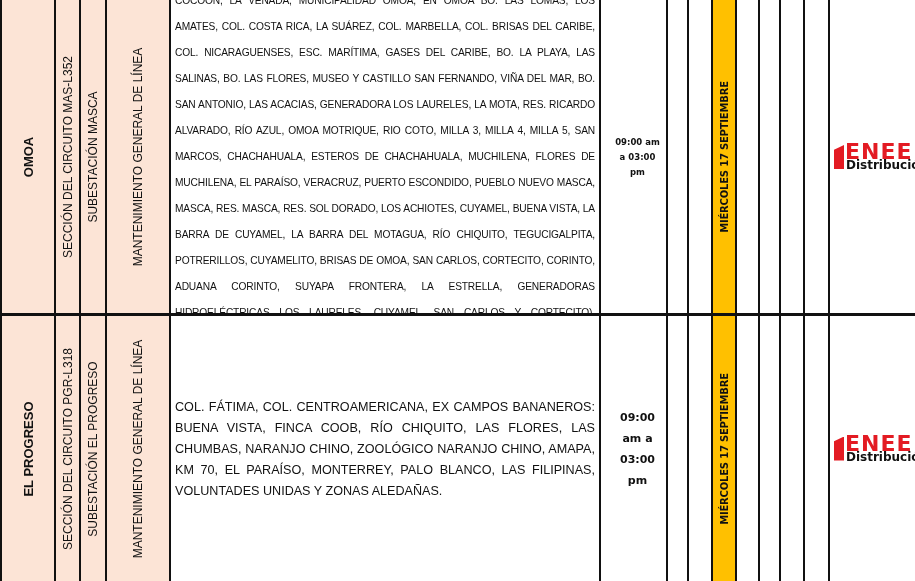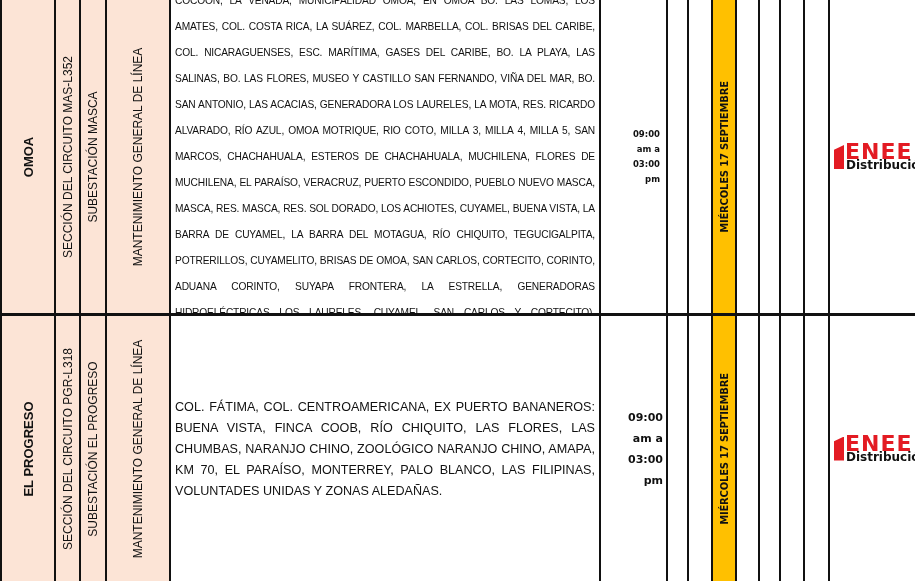--- a/index.html
+++ b/index.html
@@ -10,21 +10,21 @@
   .peach { background: #fce4d6; }
   .yellow { background: #ffc000; }
   .white { background: #ffffff; }
   .vert { position: absolute; left: 50%; top: 50%; transform: translate(-50%, -50%) rotate(-90deg); white-space: nowrap; color: #111; }
   .v-town { font-weight: bold; font-size: 13px; }
   .v-normal { font-size: 12px; }
   .v-date { font-weight: bold; font-size: 10px; font-family: "DejaVu Sans", sans-serif; letter-spacing: -0.2px; }
   .desc { position: absolute; left: 4px; right: 4px; top: 50%; transform: translateY(-50%); text-align: justify; color: #111; }
   .desc1 { font-size: 10.2px; line-height: 26px; letter-spacing: -0.15px; }
   .desc2 { font-size: 12.6px; line-height: 21px; }
-  .time { position: absolute; left: 16px; right: 0; top: 50%; transform: translateY(-50%); text-align: right; font-weight: bold; color: #111; font-family: "DejaVu Sans", sans-serif; }
+  .time { position: absolute; left: 8px; right: 0; top: 50%; transform: translateY(-50%); text-align: center; font-weight: bold; color: #111; font-family: "DejaVu Sans", sans-serif; }
   .time1 { font-size: 8.5px; line-height: 15px; }
   .time2 { font-size: 11px; line-height: 21px; }
   .logo { position: absolute; left: 4px; top: 50%; transform: translateY(-50%); width: 86px; height: 30px; }
   .logo .mark { position: absolute; left: 0; top: 3px; width: 10px; height: 24px; background: #e31b23; clip-path: polygon(0 20%, 100% 0, 100% 100%, 0 100%); }
   .logo .brand { position: absolute; left: 11px; top: -3px; font-family: "DejaVu Sans", sans-serif; font-weight: bold; font-size: 22px; color: #e31b23; letter-spacing: 1px; }
   .logo .sub { position: absolute; left: 12px; top: 16px; font-family: "DejaVu Sans", sans-serif; font-weight: bold; font-size: 12px; color: #111; }
   .hline { position: absolute; left: 0; width: 915px; height: 3px; background: #111; }
   .leftborder { position: absolute; left: 0; top: 0; width: 2px; height: 581px; background: #111; }
 </style>
 </head>
@@ -79,21 +79,21 @@
     <div class="cell peach" style="left:56px; width:25px;">
       <div class="vert v-normal">SECCIÓN DEL CIRCUITO  PGR-L318</div>
     </div>
     <div class="cell peach" style="left:81px; width:26px;">
       <div class="vert v-normal">SUBESTACIÓN EL PROGRESO</div>
     </div>
     <div class="cell peach" style="left:107px; width:64px;">
       <div class="vert v-normal">MANTENIMIENTO GENERAL DE LÍNEA</div>
     </div>
     <div class="cell white" style="left:171px; width:430px;">
-      <div class="desc desc2">COL. FÁTIMA, COL. CENTROAMERICANA, EX PUERTO BANANEROS: BUENA VISTA, FINCA COOB, RÍO CHIQUITO, LAS FLORES, LAS CHUMBAS, NARANJO CHINO, ZOOLÓGICO NARANJO CHINO, AMAPA, KM 70, EL PARAÍSO, MONTERREY, PALO BLANCO, LAS FILIPINAS, VOLUNTADES UNIDAS Y ZONAS ALEDAÑAS.</div>
+      <div class="desc desc2">COL. FÁTIMA, COL. CENTROAMERICANA, EX CAMPOS BANANEROS: BUENA VISTA, FINCA COOB, RÍO CHIQUITO, LAS FLORES, LAS CHUMBAS, NARANJO CHINO, ZOOLÓGICO NARANJO CHINO, AMAPA, KM 70, EL PARAÍSO, MONTERREY, PALO BLANCO, LAS FILIPINAS, VOLUNTADES UNIDAS Y ZONAS ALEDAÑAS.</div>
     </div>
     <div class="cell white" style="left:601px; width:67px;">
       <div class="time time2" style="padding:0 3px;">09:00 am a 03:00 pm</div>
     </div>
     <div class="cell white" style="left:668px; width:21px;"></div>
     <div class="cell white" style="left:689px; width:24px;"></div>
     <div class="cell yellow" style="left:713px; width:24px;">
       <div class="vert v-date">MIÉRCOLES 17 SEPTIEMBRE</div>
     </div>
     <div class="cell white" style="left:737px; width:23px;"></div>

